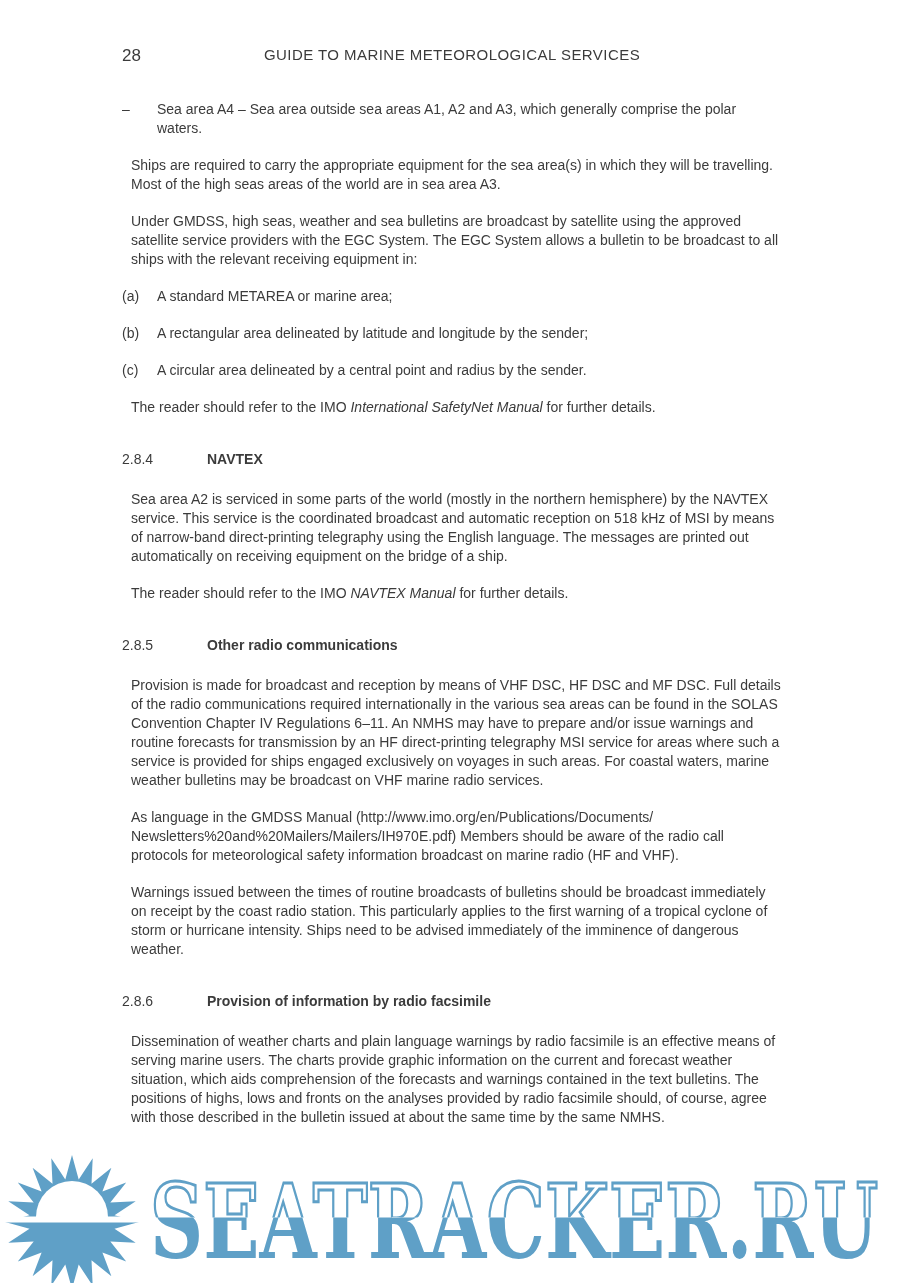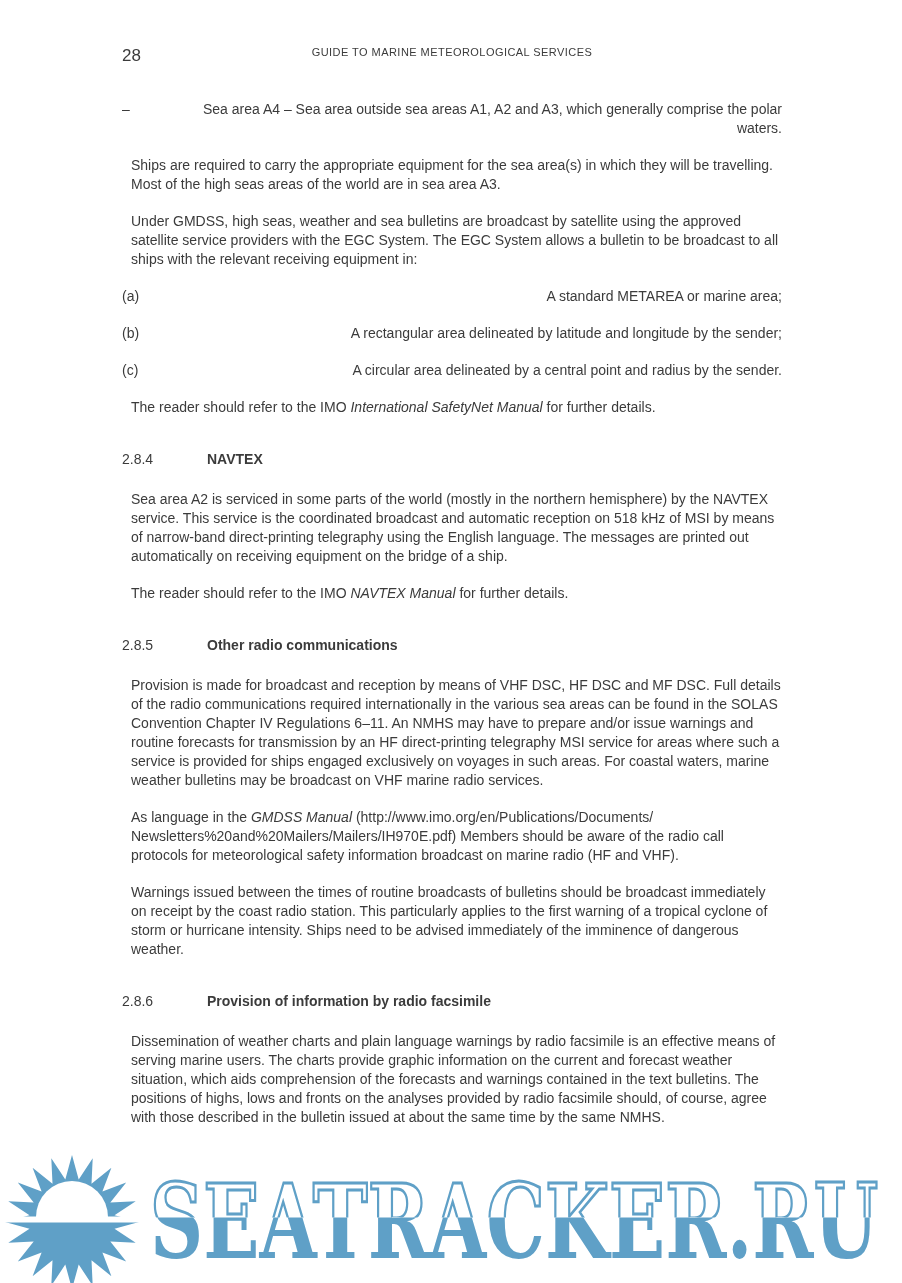--- a/index.html
+++ b/index.html
@@ -11,32 +11,32 @@
     color: #3b3b3b;
     position: relative;
     overflow: hidden;
   }
   .page { position: absolute; inset: 0; }
 
   .header { position: absolute; top: 46px; left: 122px; width: 660px; height: 18px; }
   .page-num { position: absolute; left: 0; top: 0; font-size: 17px; }
   .running-title {
     display: block; text-align: center;
-    font-size: 11px; letter-spacing: 0.45px;
+    font-size: 15px; letter-spacing: 0.45px;
   }
 
   .body-block {
     position: absolute; top: 100px; left: 122px; width: 660px;
     font-size: 14px; line-height: 19px;
   }
   .body-block p { margin: 0 0 18px 9px; }
 
   .hang-row { display: flex; margin: 0 0 18px 0; }
   .hang-label { flex: 0 0 35px; }
-  .hang-text { flex: 1; text-align: right; }
+  .hang-text { flex: 1; }
 
   .section-heading { margin: 33px 0 21px 0; }
   .sec-num { display: inline-block; width: 85px; }
   .sec-title { font-weight: bold; }
 
   .watermark {
     position: absolute; left: 0; top: 1140px;
     width: 902px; height: 143px;
   }
   .wm-text {
@@ -83,21 +83,21 @@
     <div class="section-heading">
       <span class="sec-num">2.8.4</span><span class="sec-title">NAVTEX</span>
     </div>
     <p><span>Sea area A2 is serviced in some parts of the world (mostly in the northern hemisphere) by the NAVTEX service. This service is the coordinated broadcast and automatic reception on 518 kHz of MSI by means of narrow-band direct-printing telegraphy using the English language. The messages are printed out automatically on receiving equipment on the bridge of a ship.</span></p>
     <p><span>The reader should refer to the IMO </span><span style="font-style: italic;">NAVTEX Manual</span><span> for further details.</span></p>
 
     <div class="section-heading">
       <span class="sec-num">2.8.5</span><span class="sec-title">Other radio communications</span>
     </div>
     <p><span>Provision is made for broadcast and reception by means of VHF DSC, HF DSC and MF DSC. Full details of the radio communications required internationally in the various sea areas can be found in the SOLAS Convention Chapter IV Regulations 6–11. An NMHS may have to prepare and/or issue warnings and routine forecasts for transmission by an HF direct-printing telegraphy MSI service for areas where such a service is provided for ships engaged exclusively on voyages in such areas. For coastal waters, marine weather bulletins may be broadcast on VHF marine radio services.</span></p>
-    <p><span>As language in the </span><span style="font-style: italic;">GMDSS Manual</span><span> (http://www.imo.org/en/Publications/Documents/​Newsletters%20and%20Mailers/Mailers/IH970E.pdf) Members should be aware of the radio call protocols for meteorological safety information broadcast on marine radio (HF and VHF).</span></p>
+    <p><span>As language in the </span><span style="">GMDSS Manual</span><span> (http://www.imo.org/en/Publications/Documents/​Newsletters%20and%20Mailers/Mailers/IH970E.pdf) Members should be aware of the radio call protocols for meteorological safety information broadcast on marine radio (HF and VHF).</span></p>
     <p><span>Warnings issued between the times of routine broadcasts of bulletins should be broadcast immediately on receipt by the coast radio station. This particularly applies to the first warning of a tropical cyclone of storm or hurricane intensity. Ships need to be advised immediately of the imminence of dangerous weather.</span></p>
 
     <div class="section-heading">
       <span class="sec-num">2.8.6</span><span class="sec-title">Provision of information by radio facsimile</span>
     </div>
     <p><span>Dissemination of weather charts and plain language warnings by radio facsimile is an effective means of serving marine users. The charts provide graphic information on the current and forecast weather situation, which aids comprehension of the forecasts and warnings contained in the text bulletins. The positions of highs, lows and fronts on the analyses provided by radio facsimile should, of course, agree with those described in the bulletin issued at about the same time by the same NMHS.</span></p>
 
   </div>
 
   <svg class="watermark" viewBox="0 0 902 143" xmlns="http://www.w3.org/2000/svg" aria-hidden="true">

